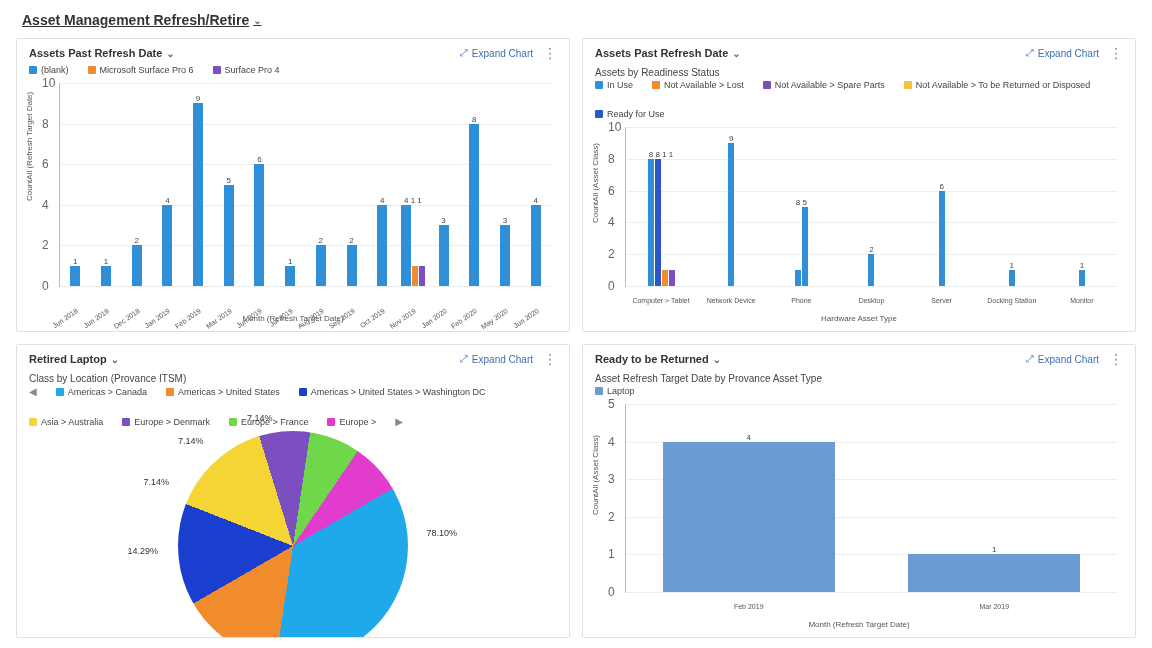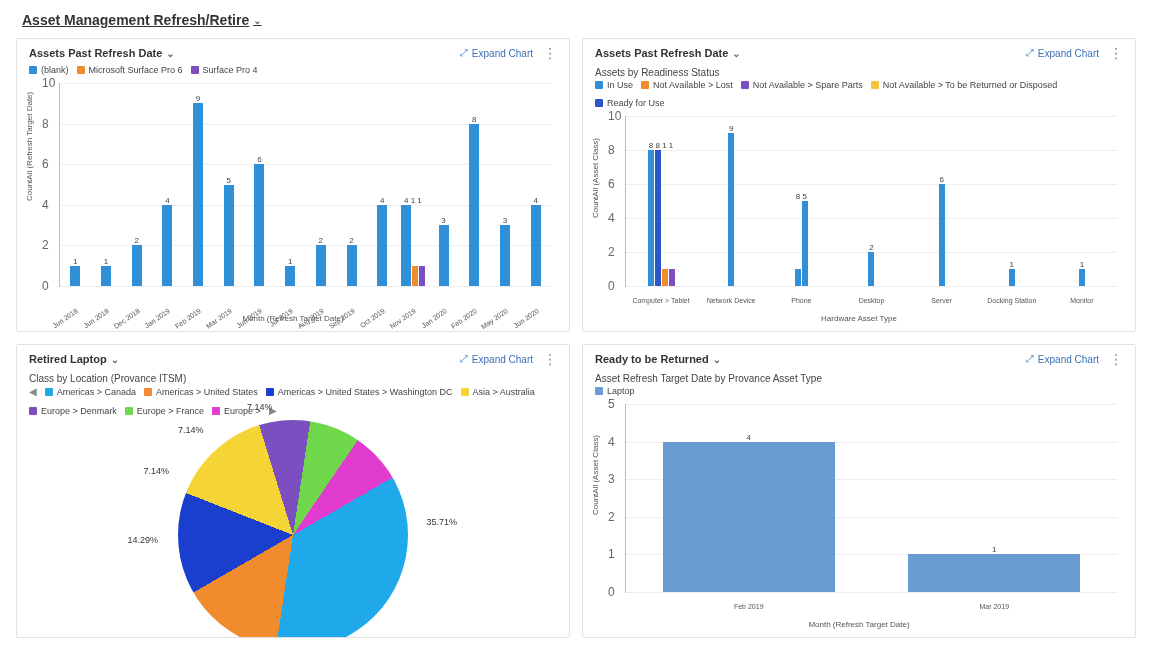--- a/index.html
+++ b/index.html
@@ -39,21 +39,21 @@
     display: flex;
     align-items: center;
     justify-content: space-between;
     margin-bottom: 6px;
   }
   .card-title { font-size: 11px; font-weight: 600; display:flex; align-items:center; gap:4px;}
   .card-actions { display: flex; align-items: center; gap: 10px; color: #3b6fb6; font-size: 10px; }
   .expand { cursor: pointer; display:flex; align-items:center; gap:4px;}
   .dots { color: #888; cursor: pointer; font-size: 14px; line-height: 10px; }
   .subtitle { font-size: 10px; color: #444; margin: 2px 0 2px; }
-  .legend { display: flex; flex-wrap: wrap; gap: 8px; font-size: 9px; color: #444; margin-bottom: 4px; align-items:center;}
+  .legend { display: flex; flex-wrap: wrap; gap: 19px; font-size: 9px; color: #444; margin-bottom: 4px; align-items:center;}
   .legend .itm { display: inline-flex; align-items: center; gap: 4px; white-space: nowrap;}
   .sw { width: 8px; height: 8px; display: inline-block; border-radius: 1px; }
   .chart-area { flex: 1; position: relative; }
 
   
   .bars-wrap { position:absolute; left:30px; right:6px; top:4px; bottom:36px; border-left:1px solid #bbb; border-bottom:1px solid #bbb; }
   .yaxis-label { position:absolute; left:0; top:50%; transform: rotate(-90deg) translate(0,-50%); transform-origin:left top; font-size:8px; color:#555; white-space:nowrap;}
   .xaxis-label { position:absolute; left:50%; bottom:0; transform:translateX(-50%); font-size:8px; color:#555;}
   .bars { position:absolute; inset:0; display:flex; align-items:flex-end; }
   .col { flex:1; display:flex; flex-direction:column; align-items:center; justify-content:flex-end; height:100%; position:relative;}
@@ -403,21 +403,21 @@
         <span class="itm">
           <span class="sw" style="background: rgb(226, 60, 207);"></span>
           <span>Europe &gt;</span>
         </span>
         <span class="arrow">▶</span>
       </div>
     <div class="chart-area" style="display:flex;align-items:center;justify-content:center;">
       <div class="pie-wrap">
         <div class="pie" id="pie-bl" style="background: conic-gradient(from 60deg, rgb(31, 168, 234) 0%, rgb(31, 168, 234) 35.71%, rgb(240, 140, 46) 35.71%, rgb(240, 140, 46) 50%, rgb(26, 63, 207) 50%, rgb(26, 63, 207) 64.29%, rgb(245, 212, 54) 64.29%, rgb(245, 212, 54) 78.58%, rgb(123, 79, 191) 78.58%, rgb(123, 79, 191) 85.72%, rgb(111, 216, 74) 85.72%, rgb(111, 216, 74) 92.86%, rgb(226, 60, 207) 92.86%, rgb(226, 60, 207) 100%);"></div>
         <div id="pie-labels">
-            <div class="pie-lbl" style="top: 42%; left: 108%;">35.71%</div>
+            <div class="pie-lbl" style="top: 42%; left: 108%;">78.10%</div>
             <div class="pie-lbl" style="top: 50%; left: -22%;">14.29%</div>
             <div class="pie-lbl" style="top: 20%; left: -15%;">7.14%</div>
             <div class="pie-lbl" style="top: 2%; left: 0%;">7.14%</div>
             <div class="pie-lbl" style="top: -8%; left: 30%;">7.14%</div>
           </div>
       </div>
     </div>
   </div>
 
   <div class="card">

